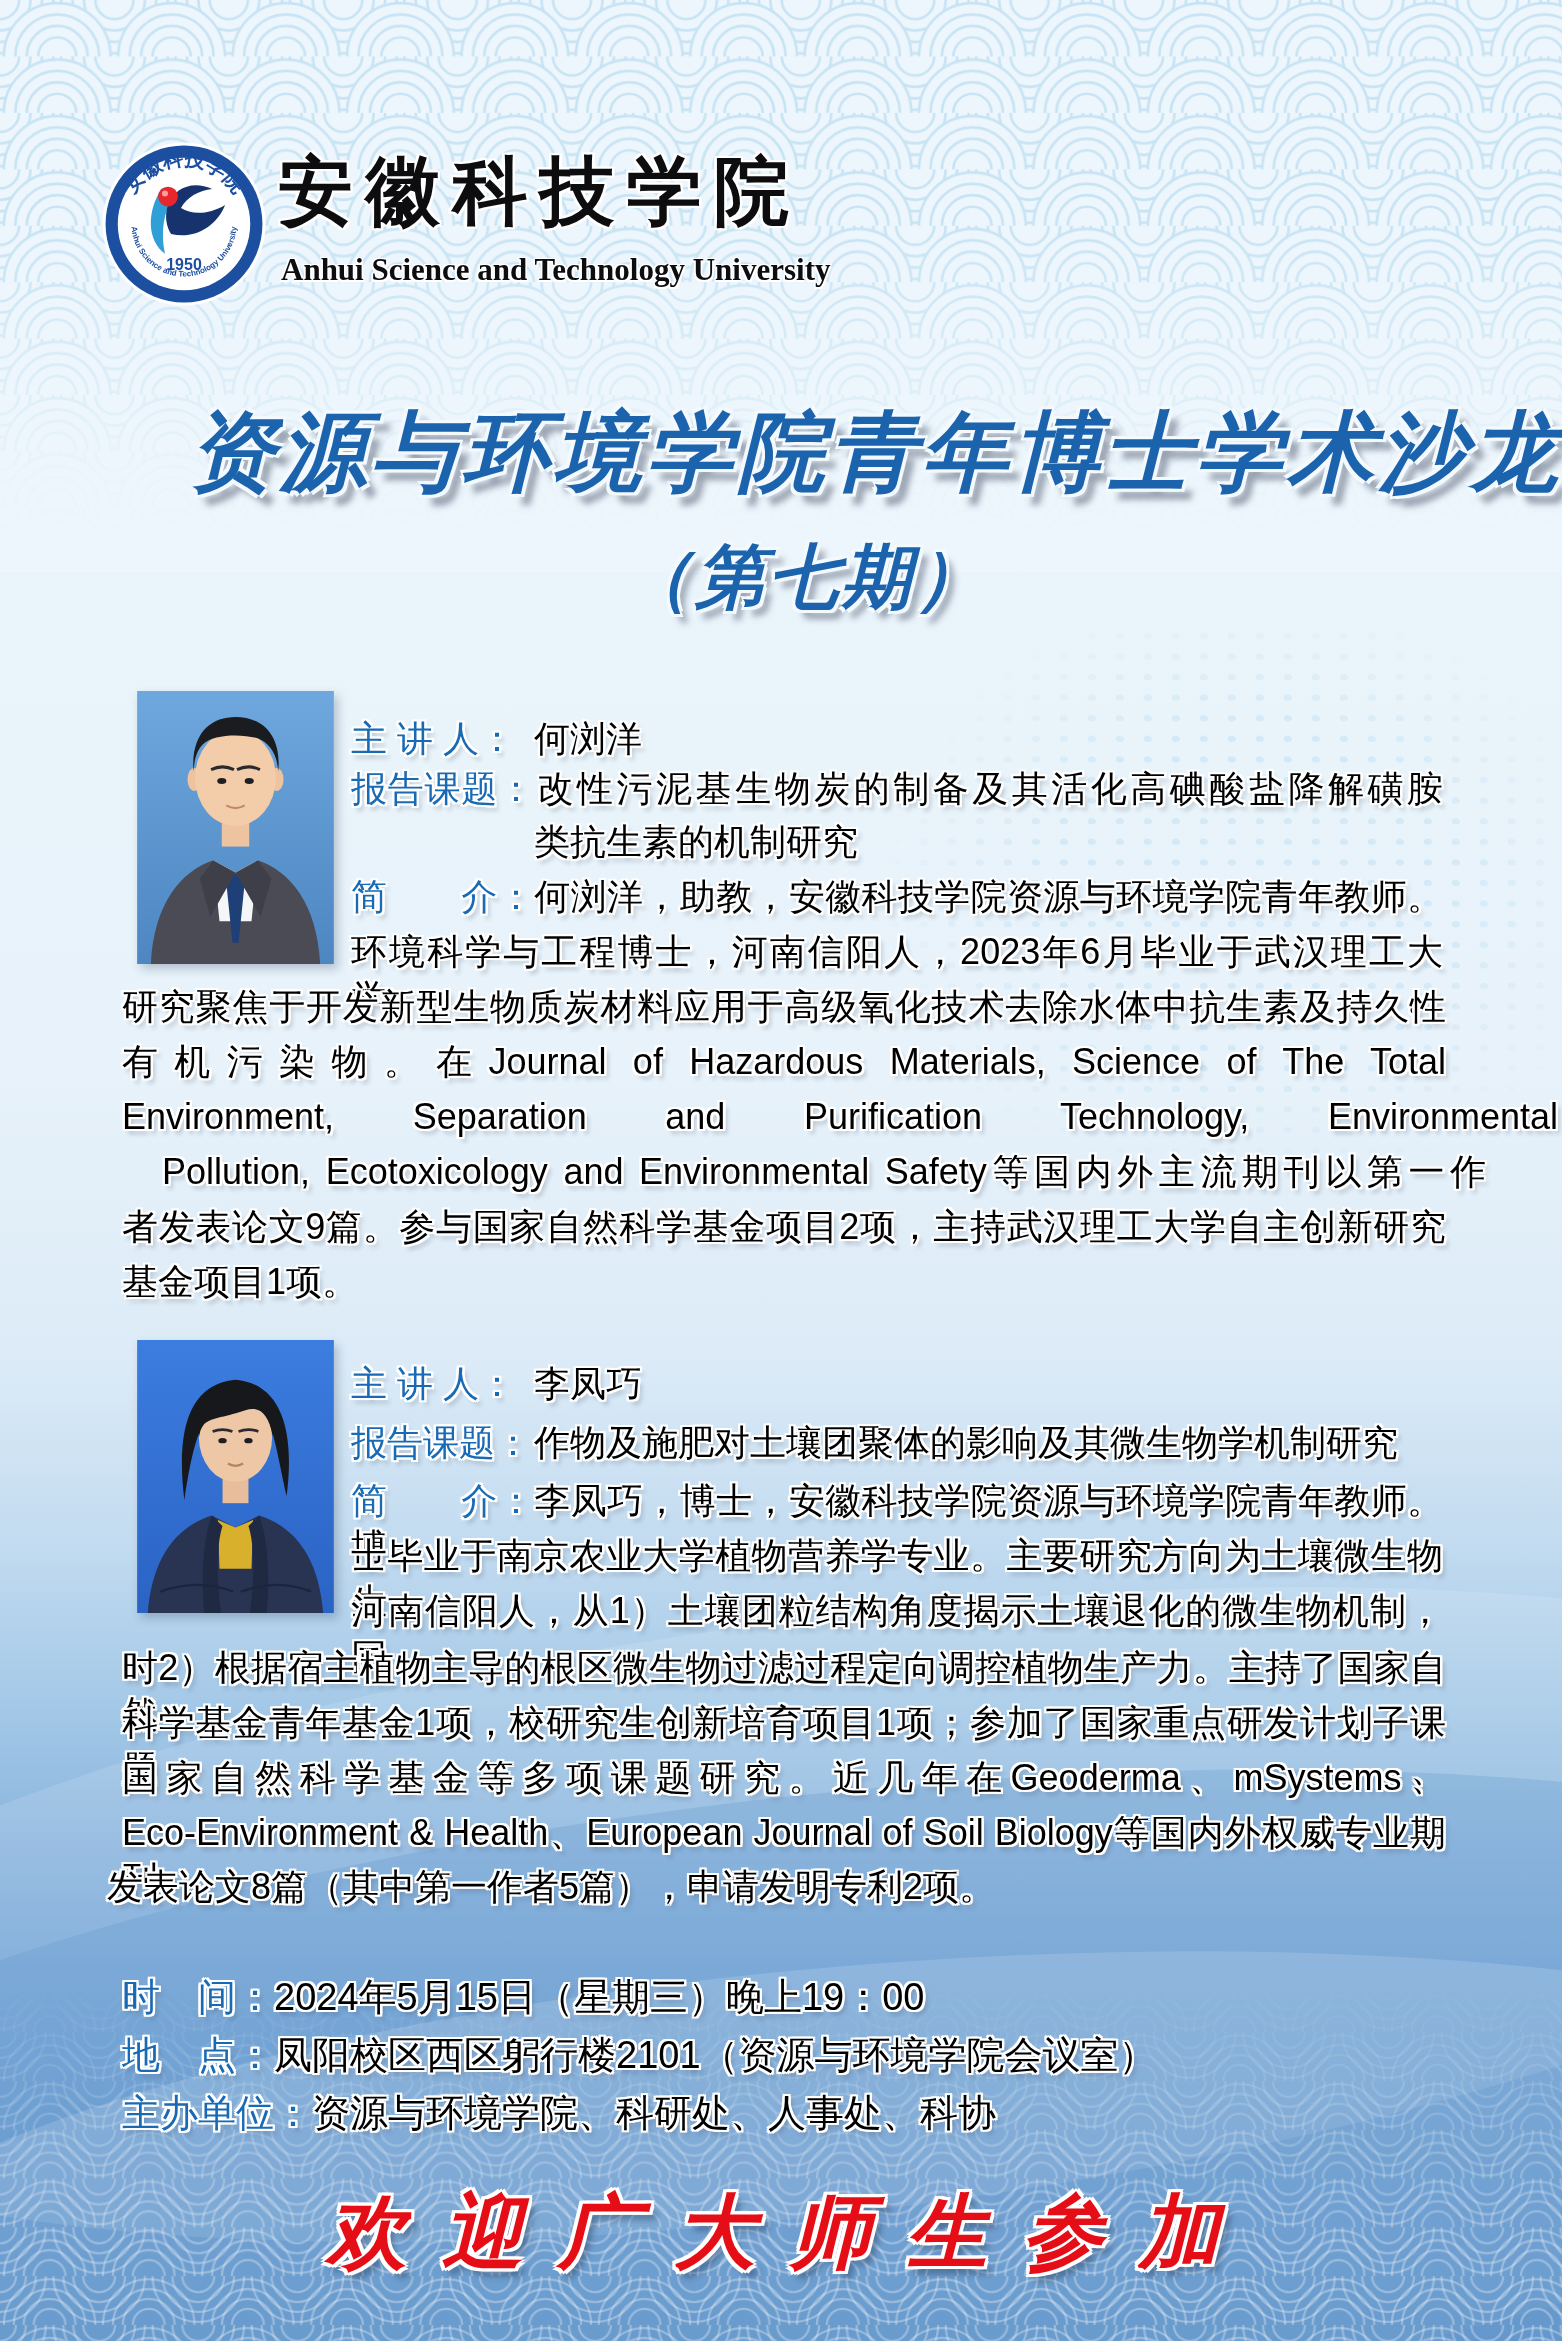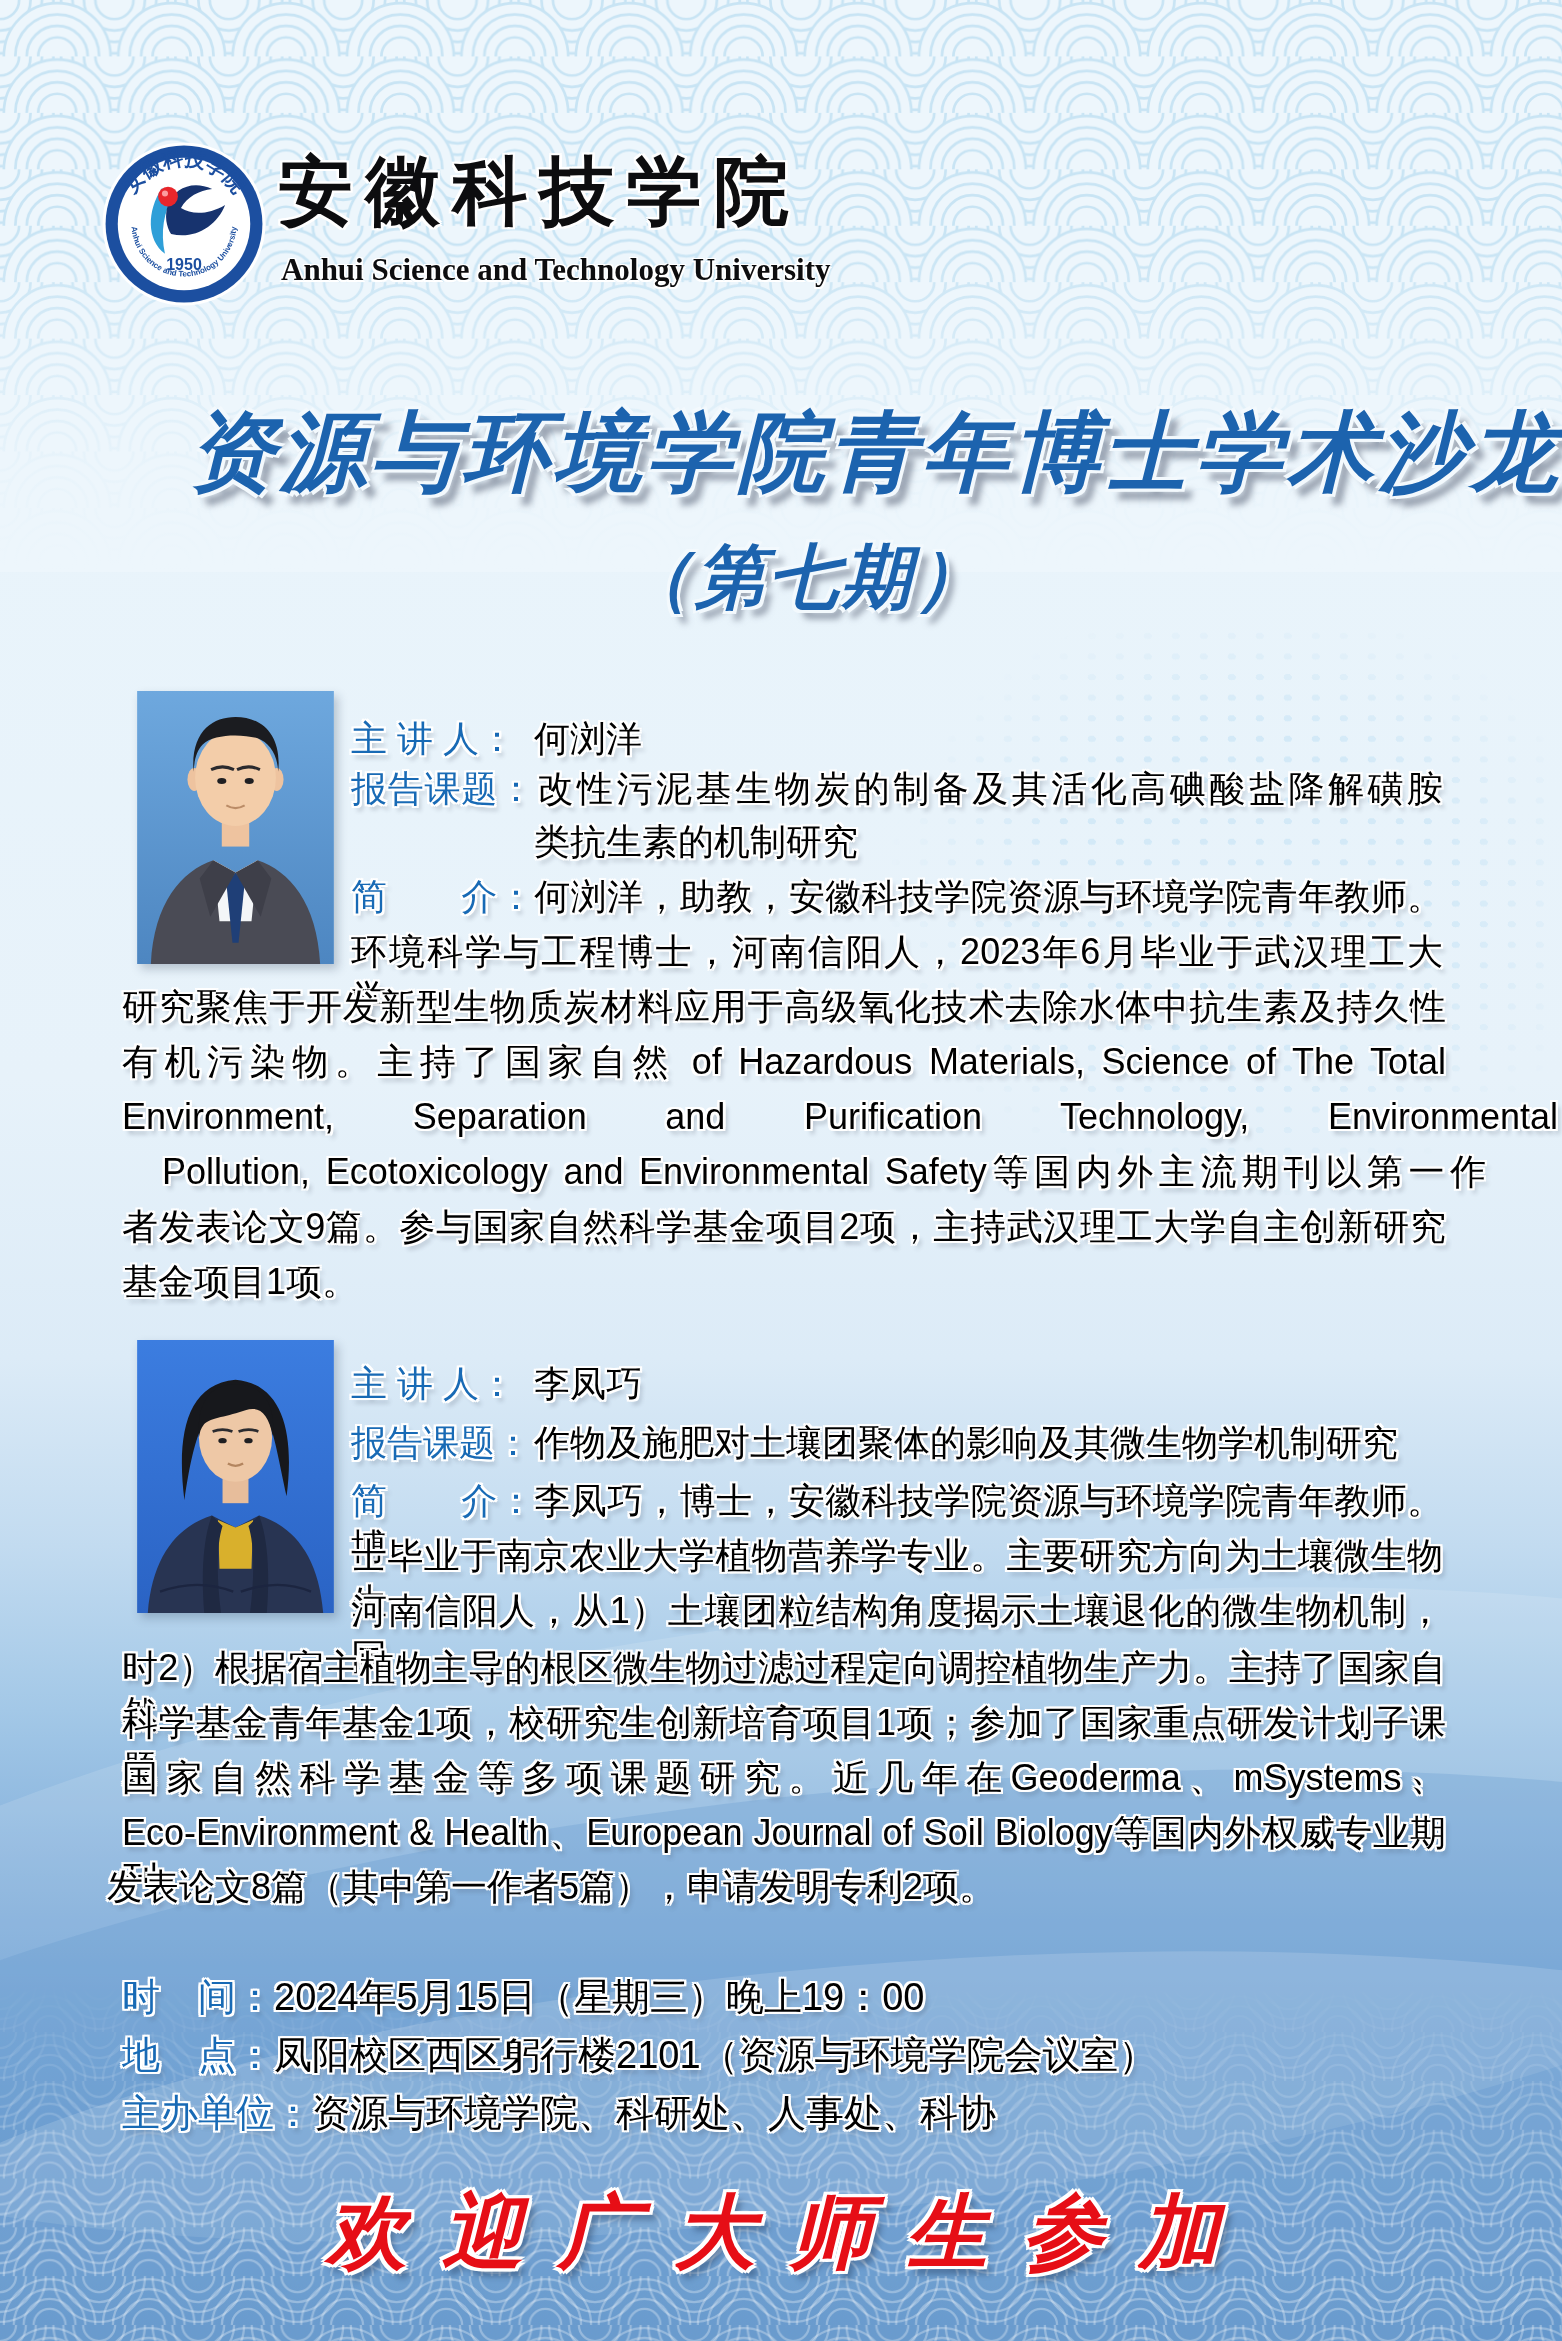--- a/index.html
+++ b/index.html
@@ -167,21 +167,21 @@
     <path d="M 100 222 L 129 238 L 96 296 L 82 246 Z" fill="#3e3f49"></path>
     <path d="M 158 222 L 129 238 L 162 296 L 176 246 Z" fill="#3e3f49"></path>
   </svg>
 
   <div class="ln" style="left:351px;top:716px;width:1092px;"><span class="lbl">主 讲 人：</span><span>何浏洋</span></div>
   <div class="ln j" style="left:351px;top:766px;width:1092px;"><span class="lbl">报告课题：</span><span>改性污泥基生物炭的制备及其活化高碘酸盐降解磺胺</span></div>
   <div class="ln" style="left:534px;top:819px;">类抗生素的机制研究</div>
   <div class="ln j" style="left:351px;top:874px;width:1092px;"><span class="lbl">简　　介：</span><span>何浏洋，助教，安徽科技学院资源与环境学院青年教师。</span></div>
   <div class="ln j" style="left:351px;top:929px;width:1092px;">环境科学与工程博士，河南信阳人，2023年6月毕业于武汉理工大学。</div>
   <div class="ln j" style="left:122px;top:984px;width:1324px;">研究聚焦于开发新型生物质炭材料应用于高级氧化技术去除水体中抗生素及持久性</div>
-  <div class="ln j" style="left:122px;top:1039px;width:1324px;">有机污染物。主持了国家自然 of Hazardous Materials, Science of The Total</div>
+  <div class="ln j" style="left:122px;top:1039px;width:1324px;">有机污染物。在Journal of Hazardous Materials, Science of The Total</div>
   <div class="ln j" style="left:122px;top:1094px;width:1436px;">Environment, Separation and Purification Technology, Environmental</div>
   <div class="ln j" style="left:122px;top:1149px;width:1324px;padding-left:40px;">Pollution, Ecotoxicology and Environmental Safety等国内外主流期刊以第一作</div>
   <div class="ln j" style="left:122px;top:1204px;width:1324px;">者发表论文9篇。参与国家自然科学基金项目2项，主持武汉理工大学自主创新研究</div>
   <div class="ln" style="left:122px;top:1259px;">基金项目1项。</div>
 
   <svg class="photo p2" width="197" height="273" viewBox="0 0 258 358">
     <defs>
         <linearGradient id="p2bg" x1="0" y1="0" x2="0" y2="1">
       <stop offset="0" stop-color="#3c7de0"></stop>
           <stop offset="1" stop-color="#2a63c4"></stop>

